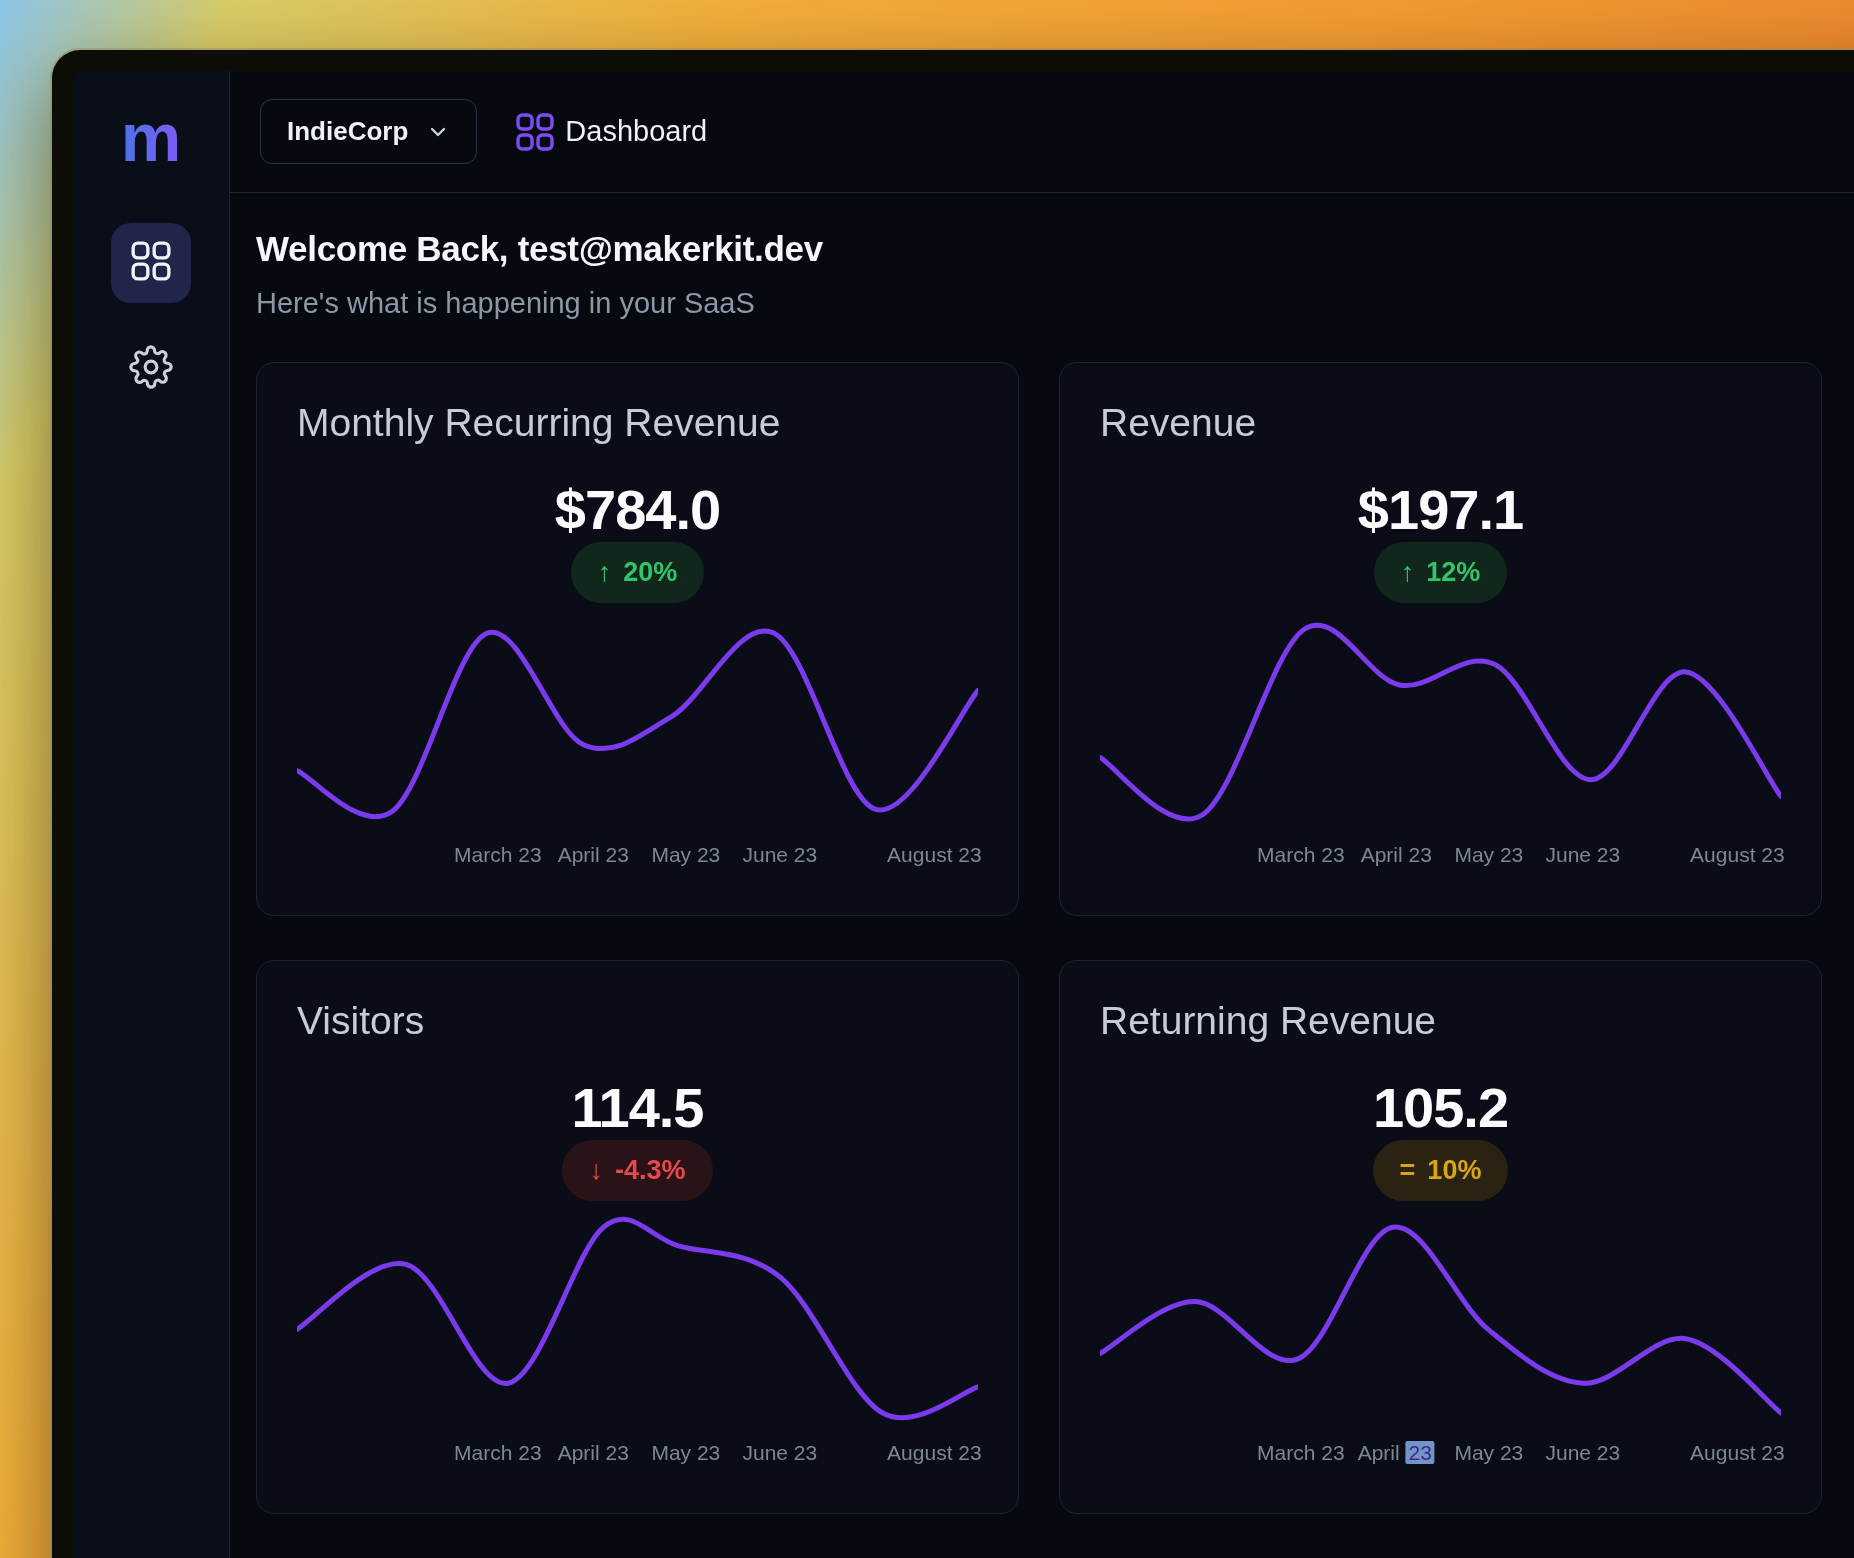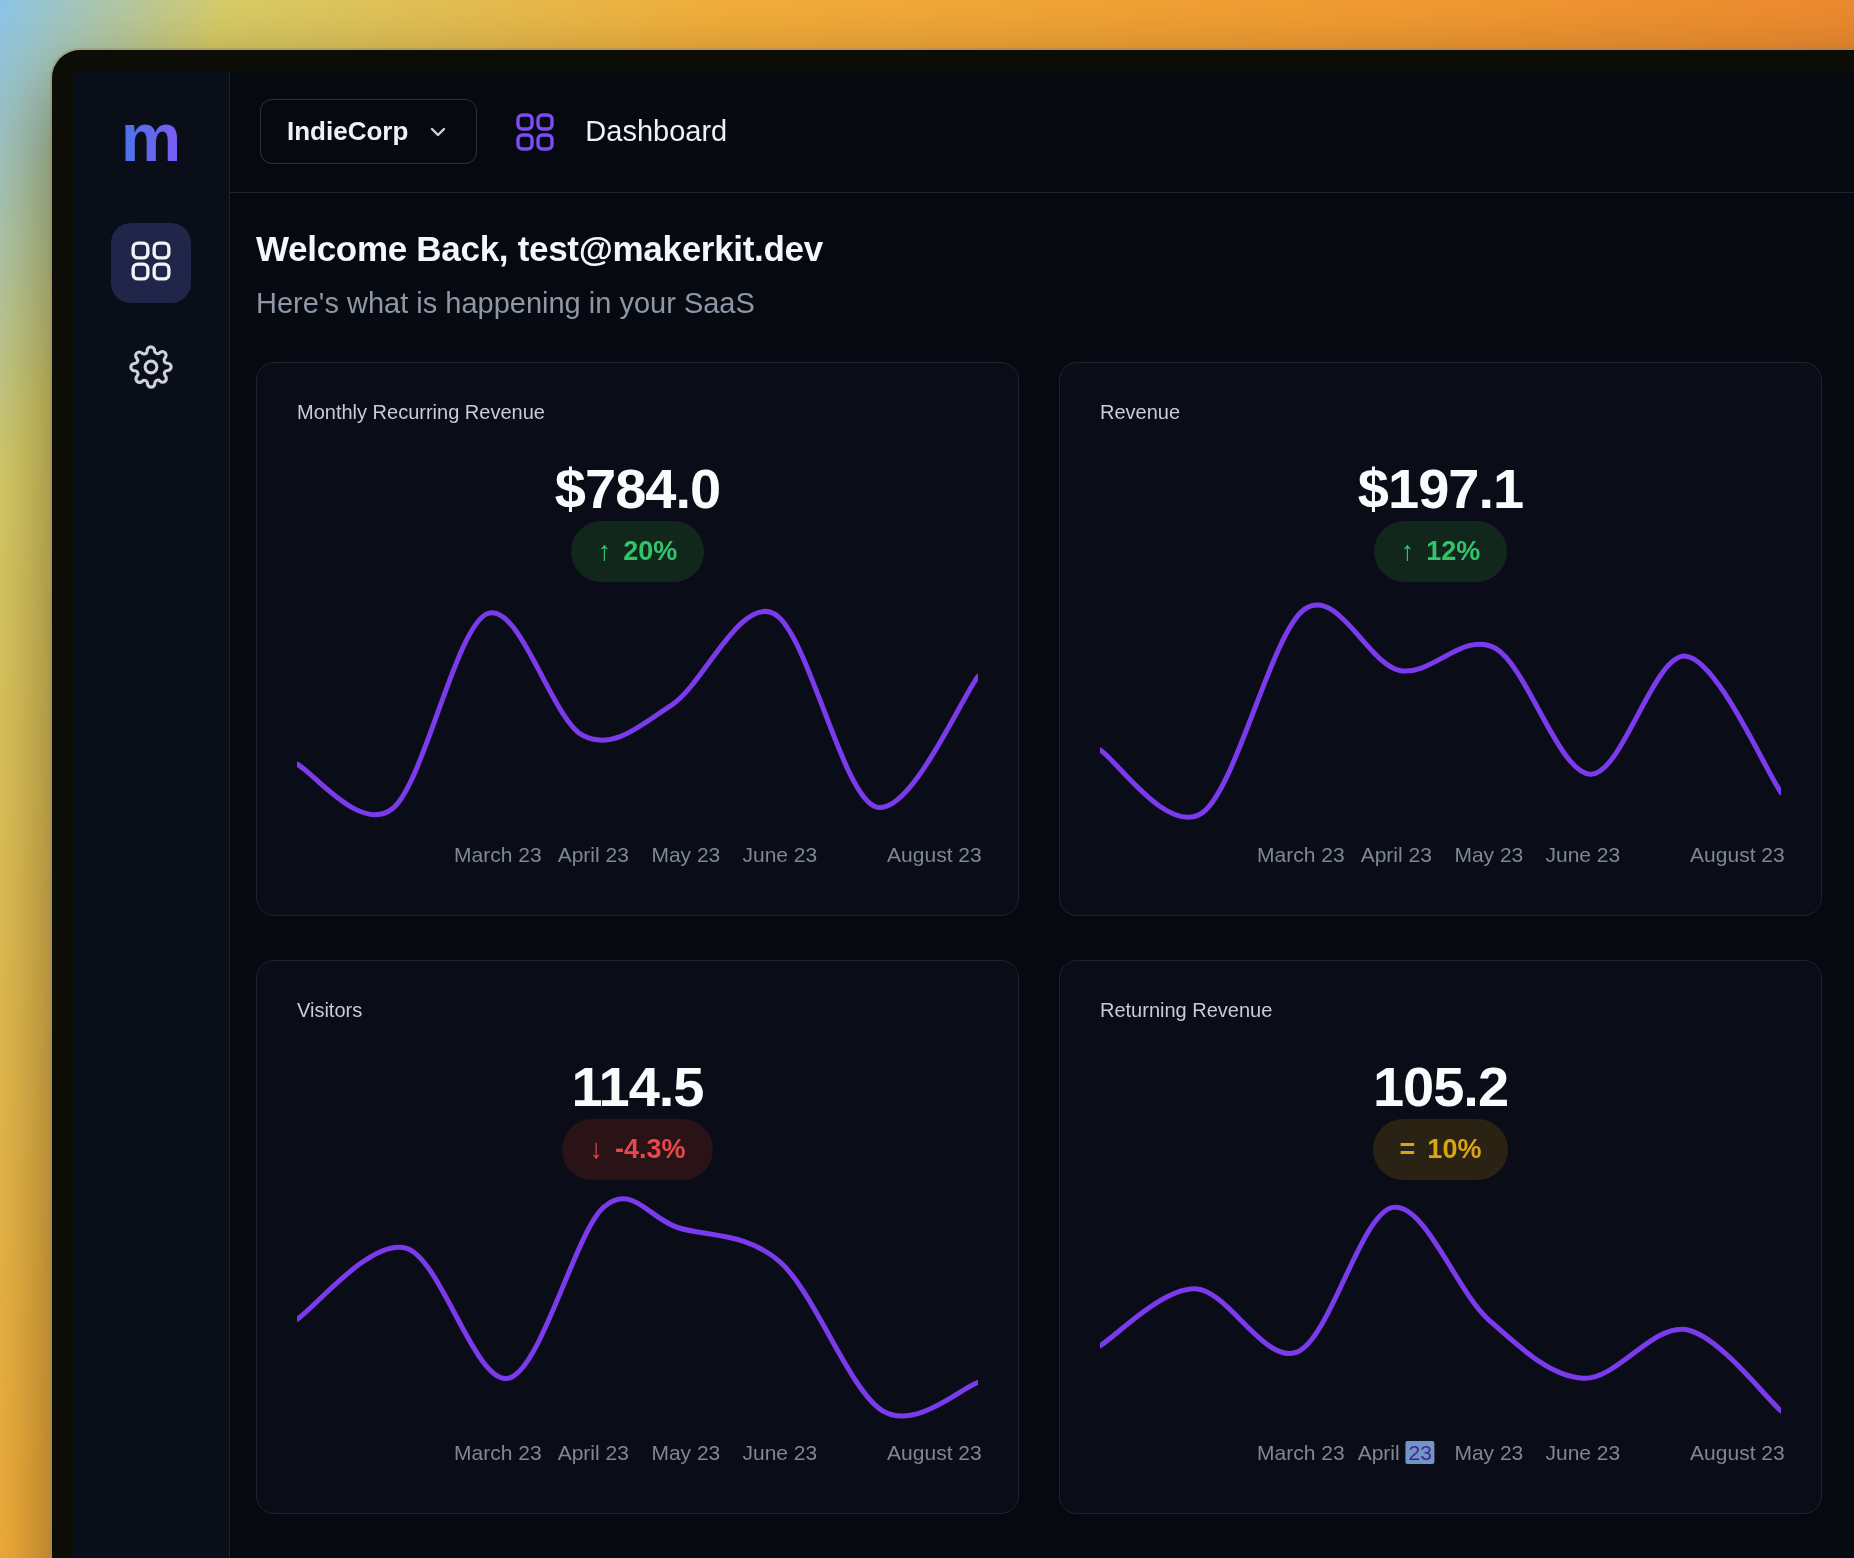--- a/index.html
+++ b/index.html
@@ -42,36 +42,36 @@
     height:122px; flex:0 0 122px; display:flex; align-items:center;
     padding:0 30px; border-bottom:1px solid #1e2430; gap:38px;
   }
   .team-btn {
     display:flex; align-items:center; gap:18px;
     border:1px solid #2c3342; border-radius:12px;
     padding:16px 26px; background:transparent; cursor:pointer;
     color:#eef1f6; font-size:26px; font-weight:600;
     font-family:inherit;
   }
-  .dash-nav { display:flex; align-items:center; gap:30px; cursor:pointer; }
+  .dash-nav { display:flex; align-items:center; gap:10px; cursor:pointer; }
   .dash-label { color:#eef1f6; font-size:29px; font-weight:500; }
   
   .content { padding:36px 0 0 26px; }
   .welcome-title { color:#f3f6fa; font-size:35px; font-weight:600; letter-spacing:-0.3px; }
   .welcome-sub { color:#8d97a6; font-size:29px; margin-top:18px; font-weight:400; }
   .grid {
     margin-top:42px; width:1566px;
     display:grid; grid-template-columns:1fr 1fr; gap:44px 40px;
   }
   .card {
     background:#0a0d17; border:1px solid #1d2431; border-radius:18px;
     padding:38px 40px 26px 40px; height:554px;
     display:flex; flex-direction:column;
   }
-  .card-title { color:#c6ccd8; font-size:20px; font-weight:500; }
+  .card-title { color:#c6ccd8; font-size:39px; font-weight:500; }
   .value-row { display:flex; align-items:center; justify-content:space-between; margin-top:32px;flex-direction:column; }
   .card-value { color:#fafbfd; font-size:56px; font-weight:800; letter-spacing:-1px; }
   .badge {
     display:flex; align-items:center; gap:12px;
     border-radius:40px; padding:15px 27px;
     font-size:27px; font-weight:600;
   }
   .badge.up   { background:#11271c; color:#31c46d; }
   .badge.down { background:#2a1317; color:#e5484d; }
   .badge.flat { background:#2a2212; color:#d9a514; }

